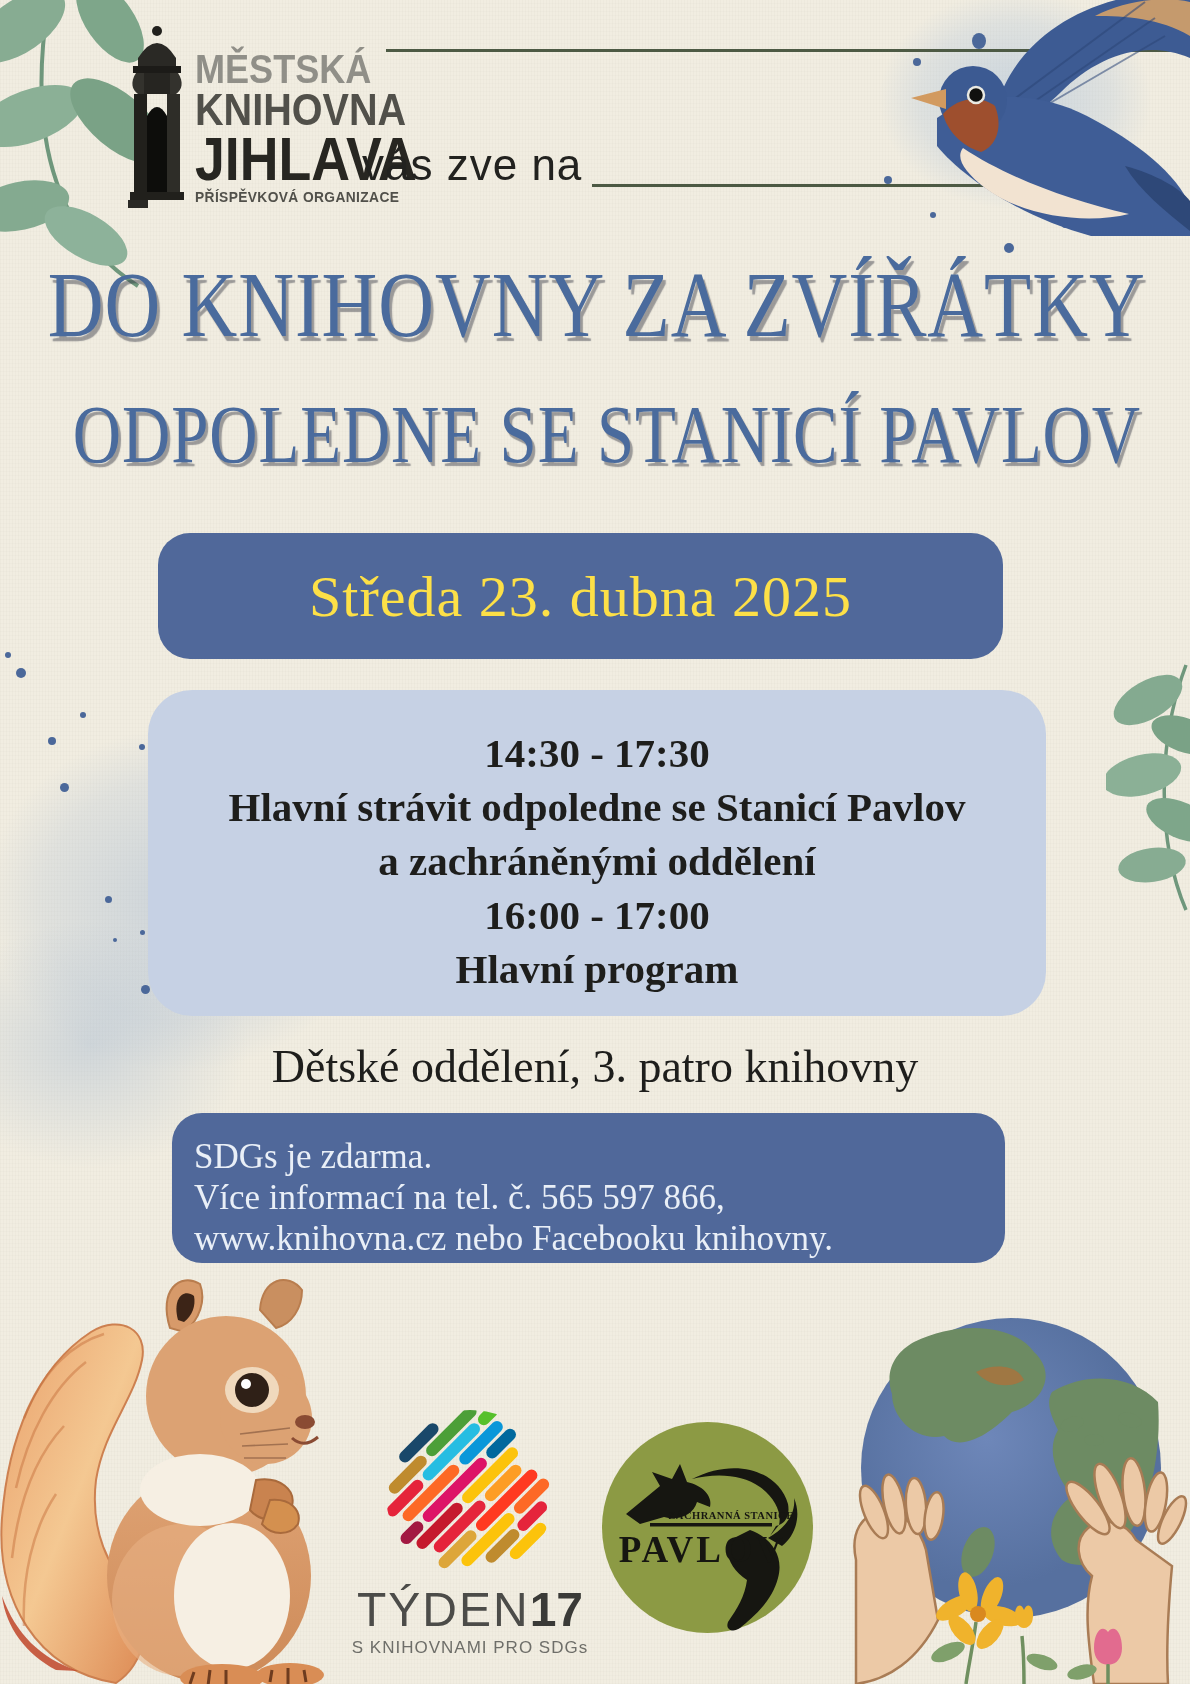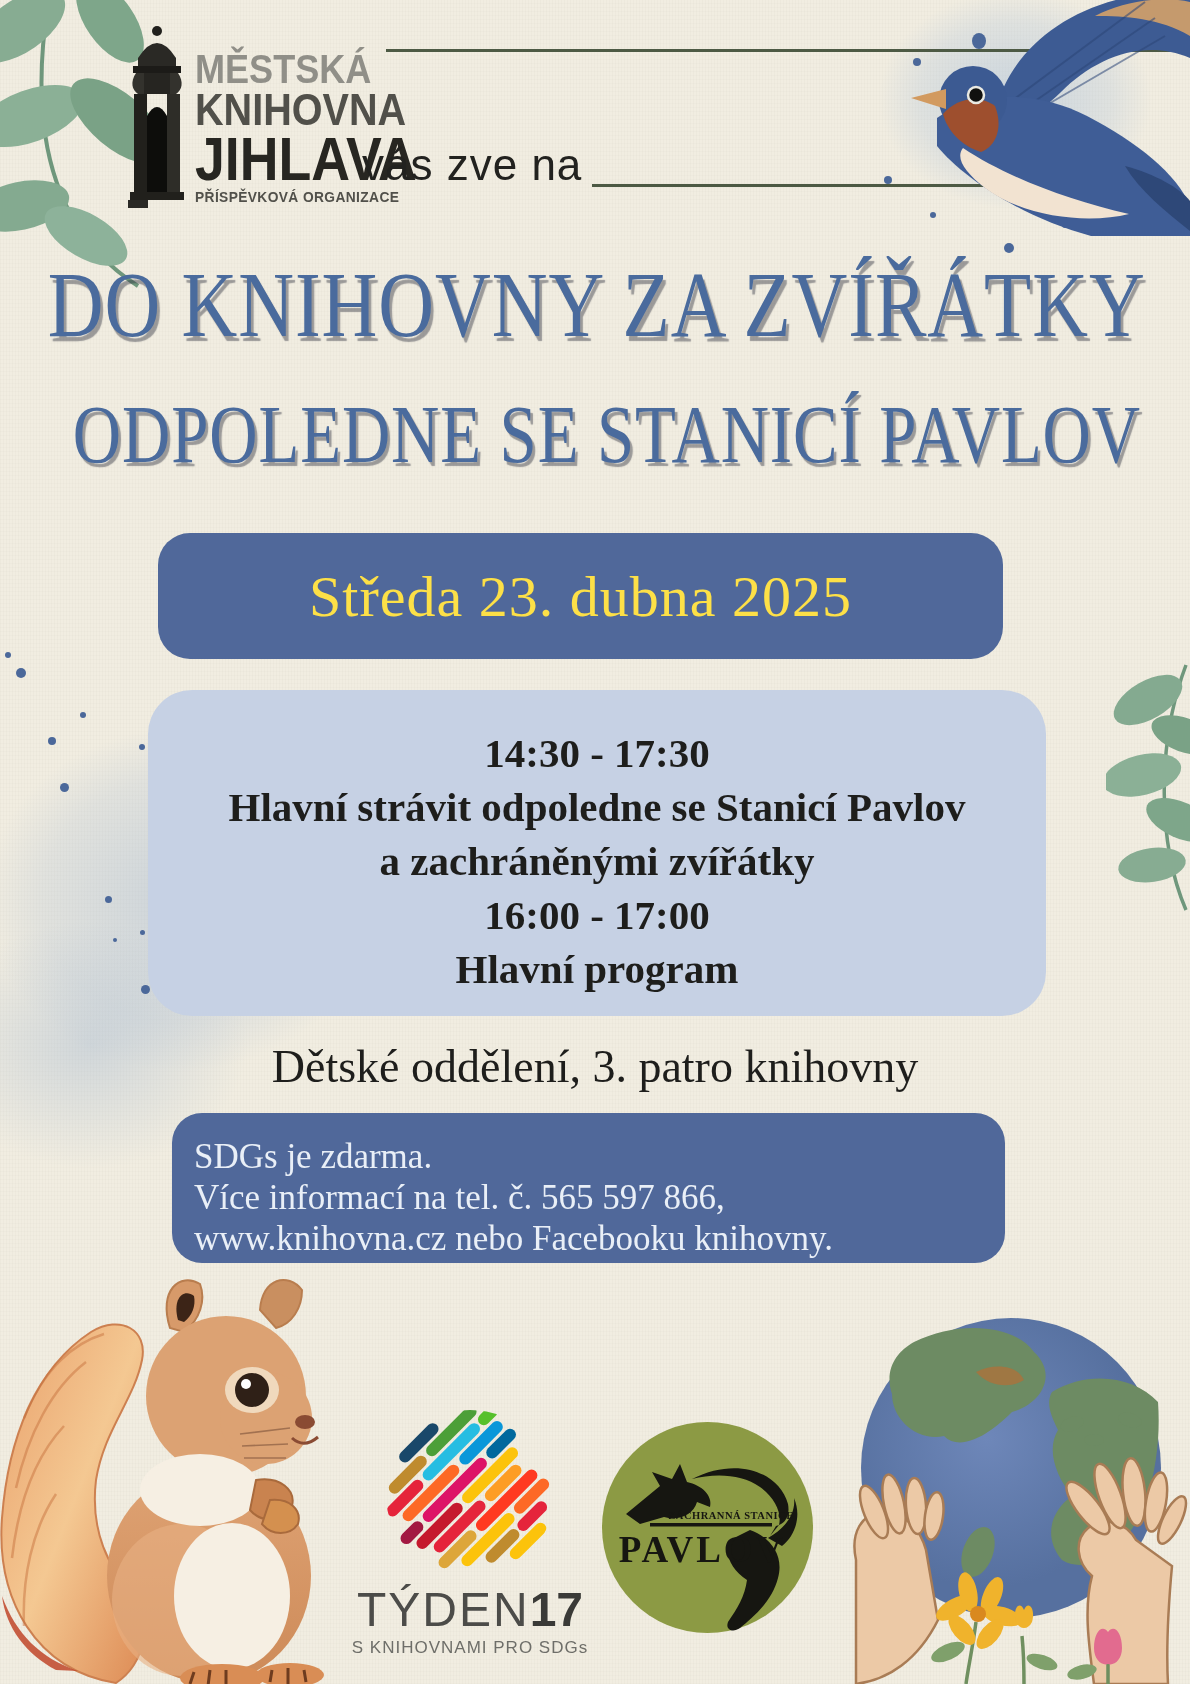--- a/index.html
+++ b/index.html
@@ -152,21 +152,21 @@
     <span>ODPOLEDNE SE STANICÍ PAVLOV</span>
   </div>
 
   <div class="date-badge">
     <span>Středa 23. dubna 2025</span>
   </div>
 
   <div class="schedule-box">
     <div>14:30 - 17:30</div>
     <div>Hlavní strávit odpoledne se Stanicí Pavlov</div>
-    <div>a zachráněnými zvířátky</div>
+    <div>a zachráněnými oddělení</div>
     <div>16:00 - 17:00</div>
     <div>Hlavní program</div>
   </div>
 
   <div class="location">Dětské oddělení, 3. patro knihovny</div>
 
   <div class="info-box">
     <div>SDGs je zdarma.</div>
     <div>Více informací na tel. č. 565 597 866,</div>
     <div>www.knihovna.cz nebo Facebooku knihovny.</div>

